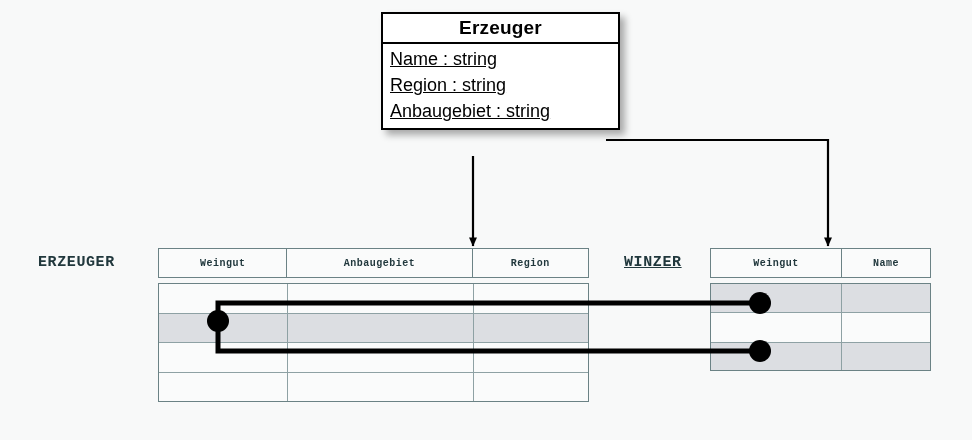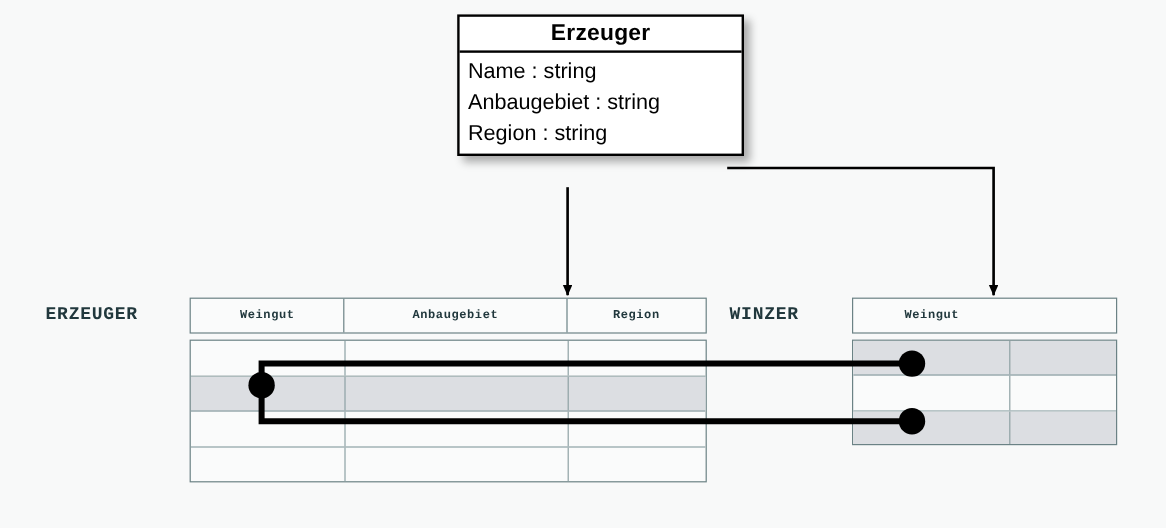--- a/index.html
+++ b/index.html
@@ -38,20 +38,21 @@
     font-weight: bold;
     text-align: center;
     color: #000;
     padding: 3px 0 4px 0;
     border-bottom: 2px solid #000;
     line-height: 1.12;
     letter-spacing: 0.2px;
   }
   .uml-attrs {
     padding: 2px 0 3px 0;
+    text-decoration: underline;
   }
   .uml-attr {
     font-size: 18px;
     color: #000;
     line-height: 1.45;
     padding-left: 7px;
     white-space: nowrap;
   }
 
   
@@ -126,22 +127,22 @@
 </style>
 </head>
 <body>
 
 <div id="stage">
 
   <div class="uml-box">
     <div class="uml-title">Erzeuger</div>
     <div class="uml-attrs">
       <div class="uml-attr">Name : string</div>
+      <div class="uml-attr">Region : string</div>
       <div class="uml-attr">Anbaugebiet : string</div>
-      <div class="uml-attr">Region : string</div>
     </div>
   </div>
 
   <div class="table-block" style="left:0; top:0; width:972px; height:440px;">
     <div class="tbl-label" style="left:38px; top:254px;">ERZEUGER</div>
 
     <div class="tbl-header" style="left:158px; top:248px; width:431px;">
       <div class="th-cell" style="width:129px;">Weingut</div>
       <div class="th-cell" style="width:186px;">Anbaugebiet</div>
       <div class="th-cell" style="width:116px;text-align:right;">Region</div>
@@ -165,24 +166,25 @@
       </div>
       <div class="tr" style="height:29.5px;">
         <div class="td" style="width:129px;"></div>
         <div class="td" style="width:186px;"></div>
         <div class="td" style="width:114px;"></div>
       </div>
     </div>
   </div>
 
   <div class="table-block" style="left:0; top:0; width:972px; height:440px;">
-    <div class="tbl-label" style="left:608px; top:254px;">WINZER</div>
+    <div class="tbl-label" style="left:624px; top:254px;text-decoration:underline;">WINZER</div>
 
     <div class="tbl-header" style="left:710px; top:248px; width:221px;">
       <div class="th-cell" style="width:131px;">Weingut</div>
+      <div class="th-cell" style="width:88px;">Name</div>
     </div>
 
     <div class="tbl-body" style="left:710px; top:283px; width:221px; height:88px;">
       <div class="tr hl" style="height:29.3px;">
         <div class="td" style="width:131px;"></div>
         <div class="td" style="width:86px;"></div>
       </div>
       <div class="tr" style="height:29.3px;">
         <div class="td" style="width:131px;"></div>
         <div class="td" style="width:86px;"></div>

